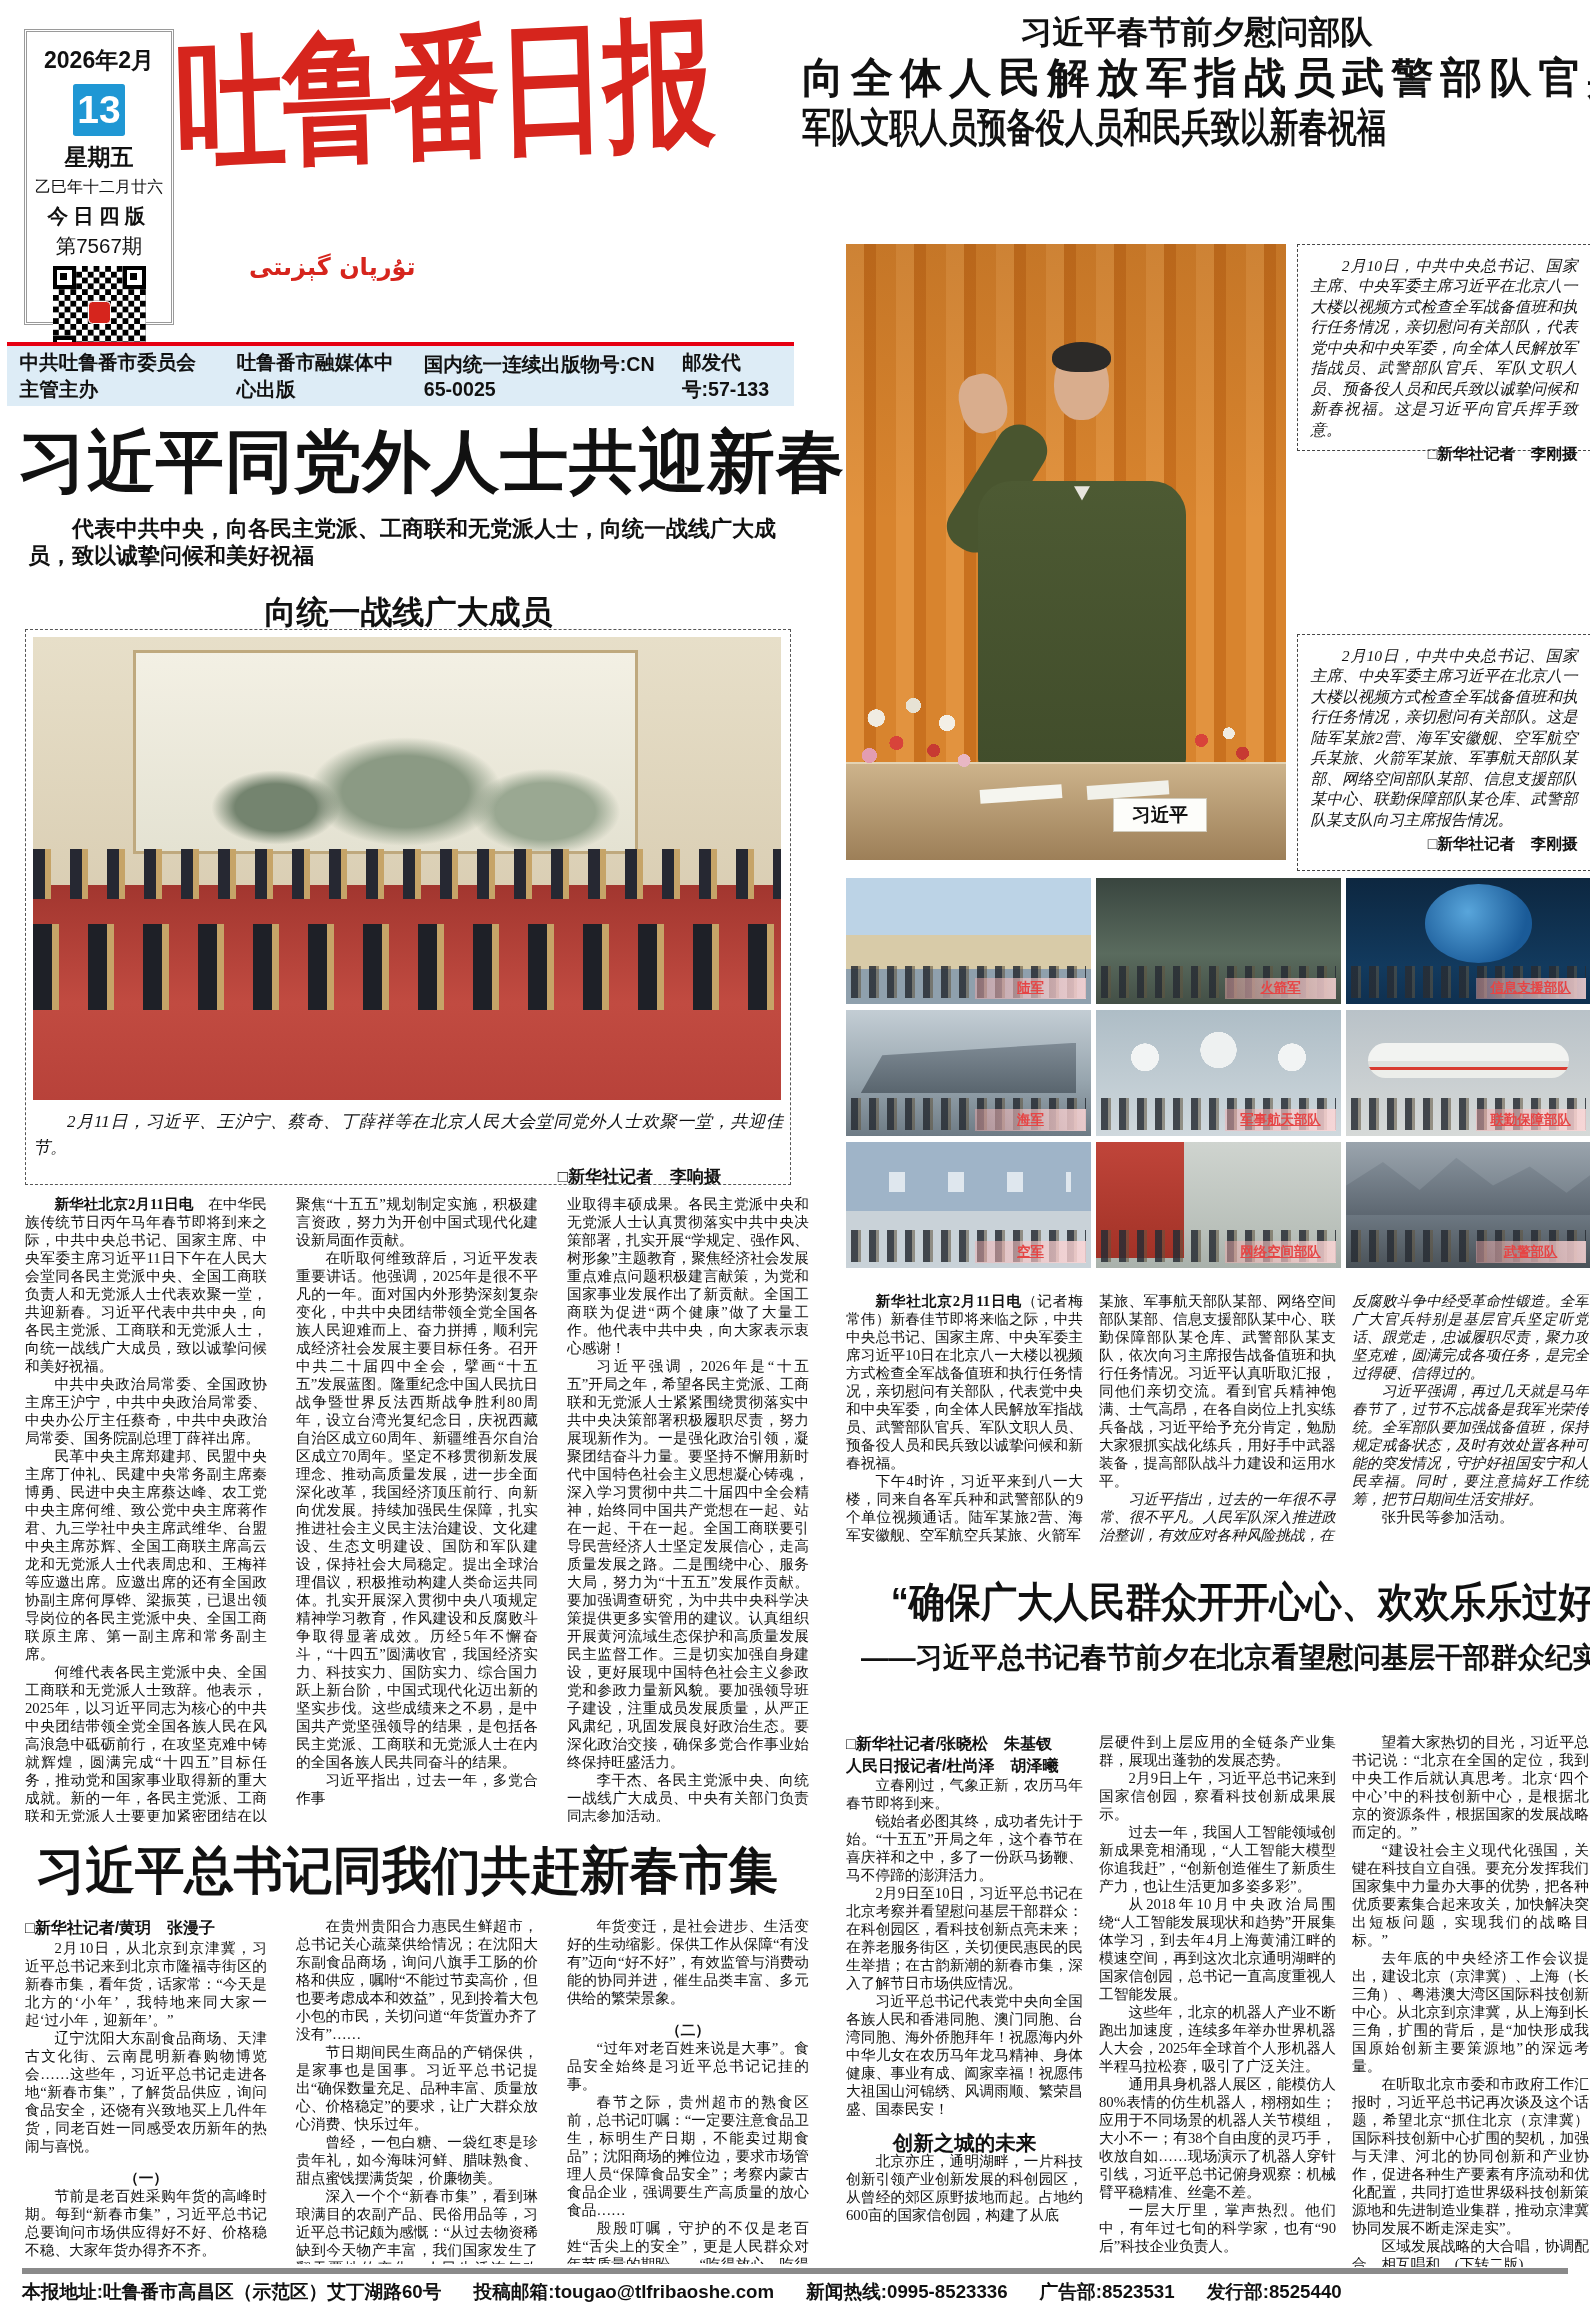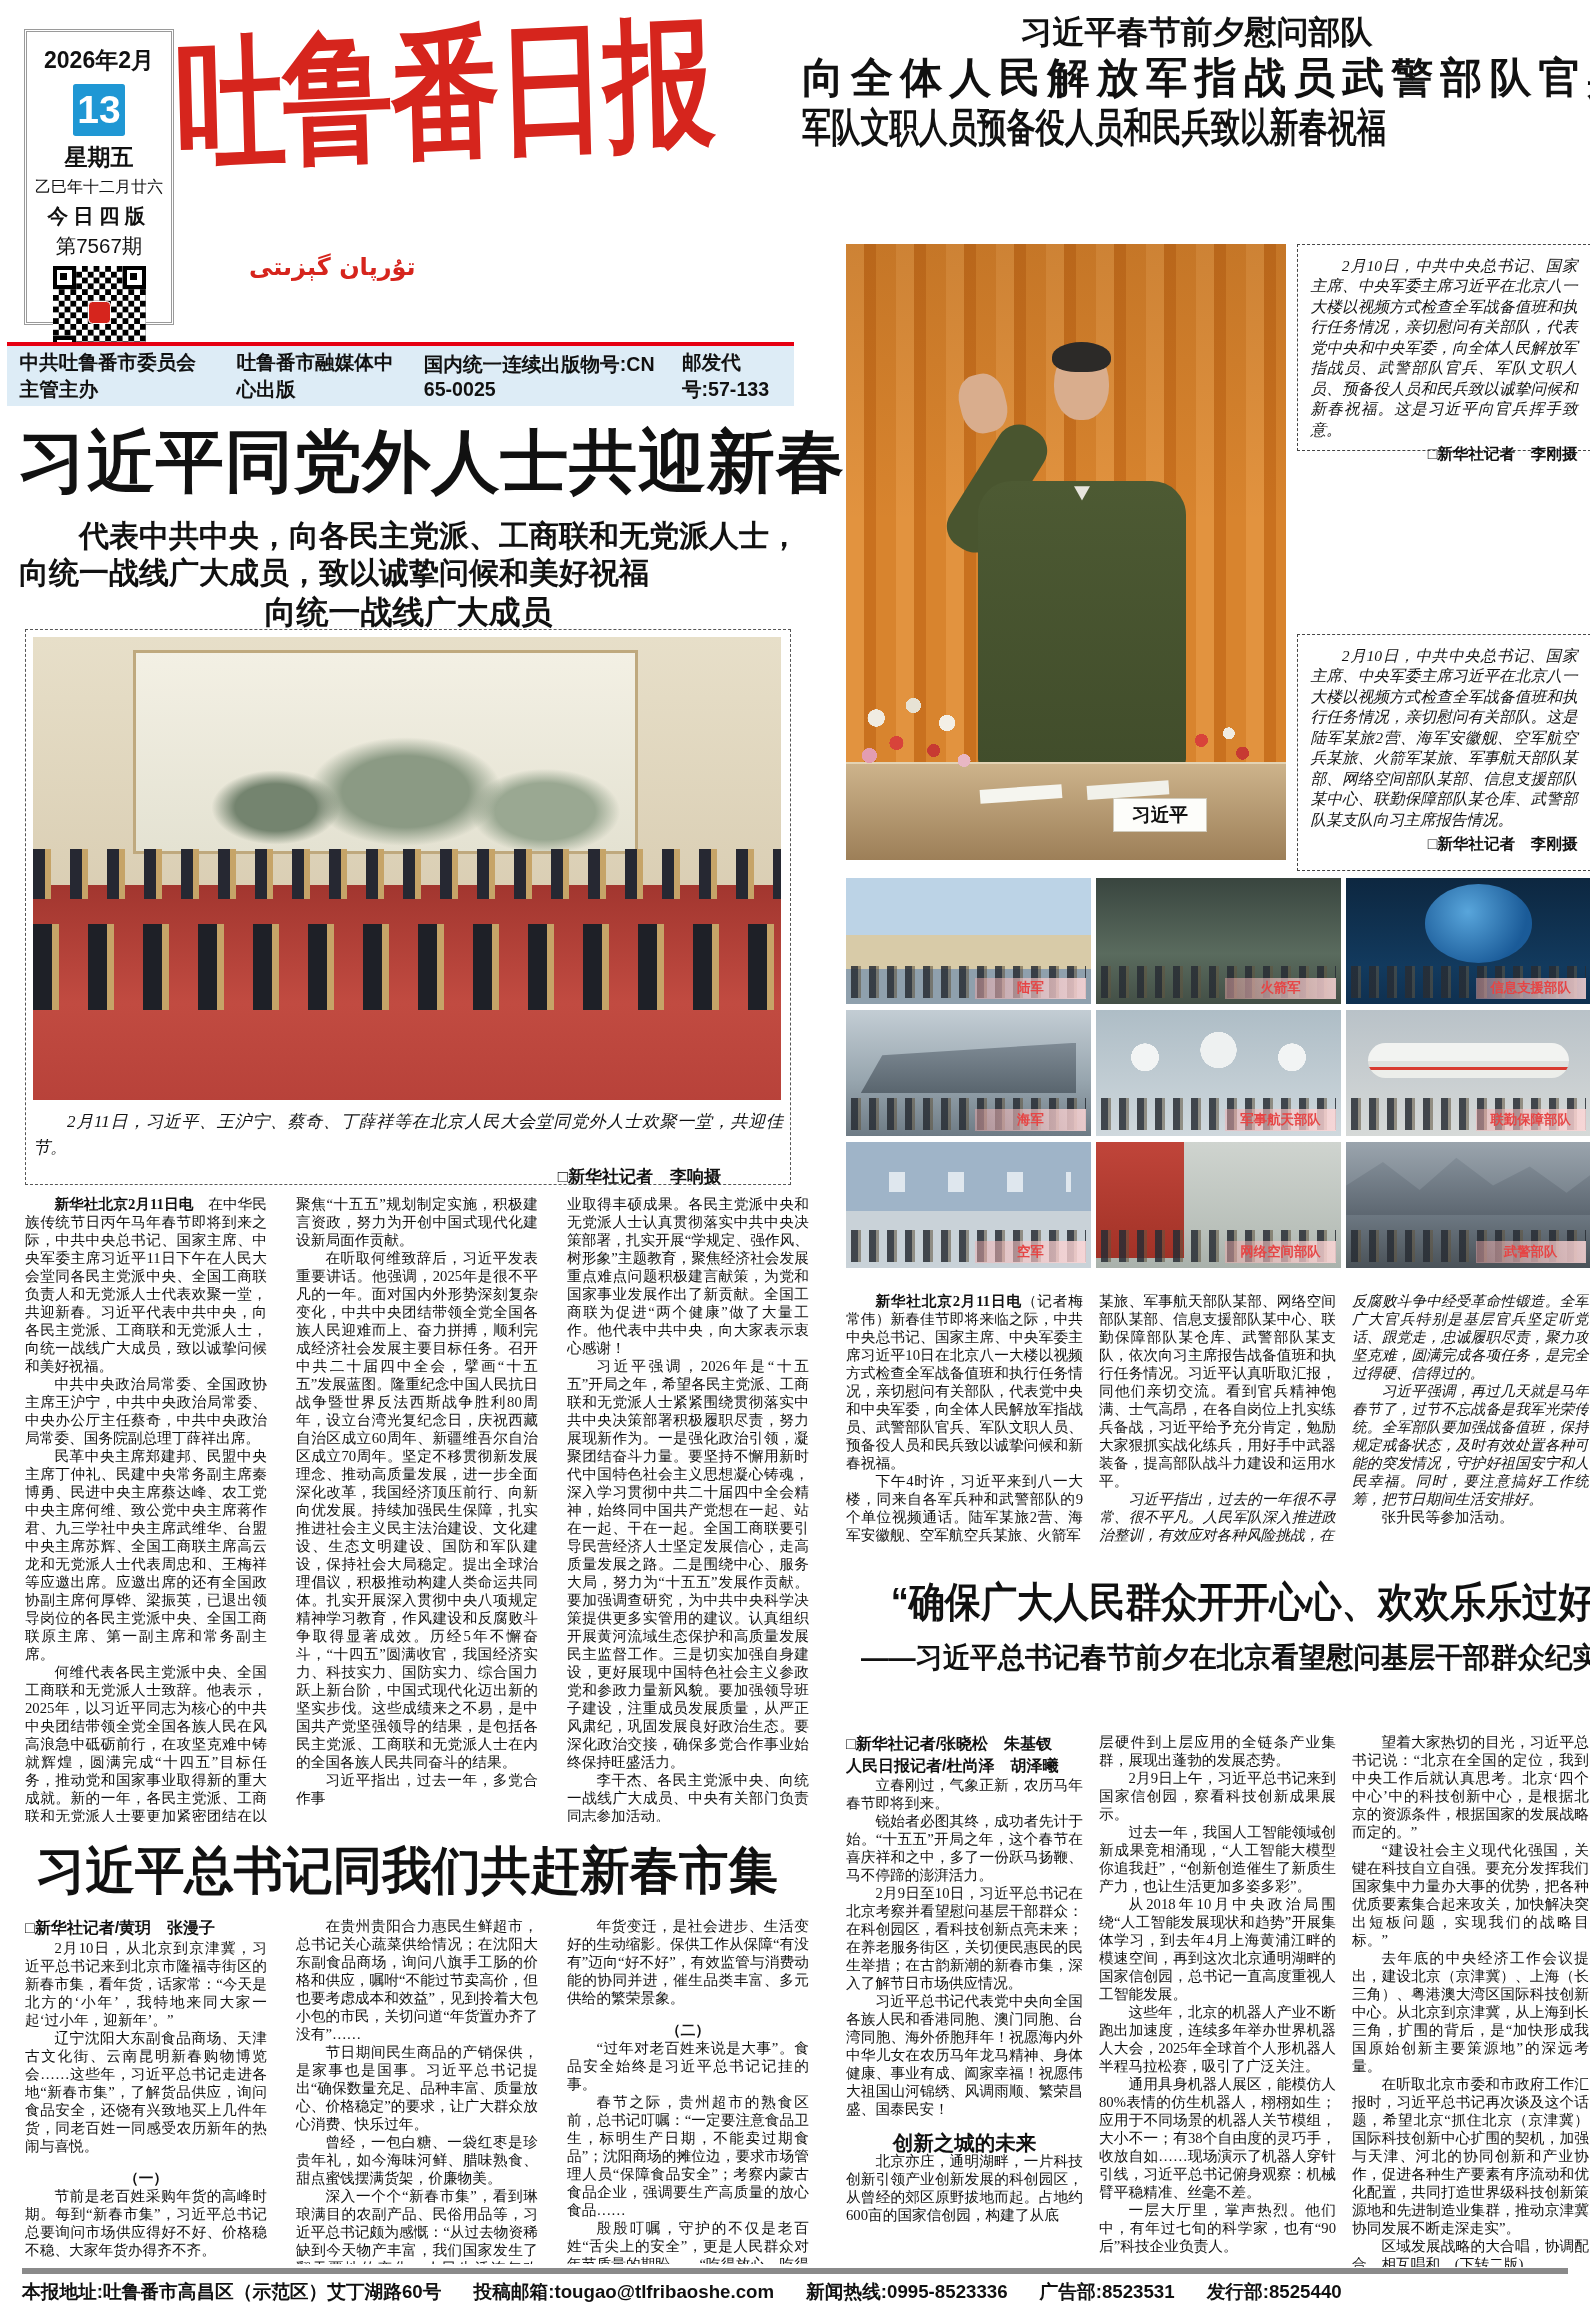--- a/index.html
+++ b/index.html
@@ -39,22 +39,22 @@
     color:var(--brandRed);font-size:24px;font-weight:700;font-family:"DejaVu Sans",sans-serif;}
 
   
   .pub-bar{position:absolute;left:7.1px;top:342px;width:787px;height:64px;background:var(--barBg);
     border-top:4.5px solid var(--ruleRed);display:flex;align-items:center;gap:21.4px;padding-left:12.5px;
     font-family:"Liberation Sans",sans-serif;font-weight:700;font-size:19.6px;box-sizing:border-box;}
 
   
   .main-hl{position:absolute;left:18px;top:417px;width:773px;text-align:center;white-space:nowrap;
     font-family:"Liberation Sans",sans-serif;font-weight:900;font-size:68px;letter-spacing:0.9px;}
-  .main-sub{position:absolute;left:19px;top:518px;width:784px;text-indent:2em;
-    font-family:Liberation Serif, serif;font-weight:700;font-size:30px;line-height:1.22;}
+  .main-sub{position:absolute;left:28px;top:518px;width:784px;text-indent:2em;
+    font-family:Liberation Mono, monospace;font-weight:700;font-size:22px;line-height:1.22;}
   .main-attend{position:absolute;left:22px;top:591px;width:773px;text-align:center;
     font-family:"Liberation Sans",sans-serif;font-weight:600;font-size:32px;}
 
   
   .photo-frame{position:absolute;left:25px;top:629px;width:766px;height:556px;
     border:1.8px dashed #555;padding:7.1px;box-sizing:border-box;background:#fff;}
   .meeting{position:relative;width:748px;height:463px;overflow:hidden;
     background:linear-gradient(180deg,#e7dfc9,#d9cdb2 60%);}
   .painting{position:absolute;left:100px;top:12.5px;width:499px;height:198px;border:3.6px solid #bfa97e;
     background:
@@ -146,21 +146,21 @@
 
   
   .grid{position:absolute;left:846px;top:878px;width:745px;height:390px;display:grid;
     grid-template-columns:repeat(3,1fr);grid-template-rows:repeat(3,1fr);gap:5.3px;}
   .cell{position:relative;overflow:hidden;}
   .cell::after{content:'';position:absolute;left:5.3px;right:5.3px;bottom:6.2px;height:32px;
     background:repeating-linear-gradient(90deg,rgba(40,45,52,.85) 0 7.1px,rgba(96,84,62,.55) 7.1px 9.8px,rgba(0,0,0,0) 9.8px 18px);}
   .cell .lbl{position:absolute;right:5.3px;bottom:5.3px;z-index:3;min-width:45%;text-align:center;
     background:linear-gradient(90deg,rgba(244,170,170,.45),rgba(252,214,214,.85));
     color:var(--labelRed);font-family:"Liberation Sans",sans-serif;font-weight:700;font-size:13.4px;
-    padding:1.8px 9px;box-sizing:border-box;}
+    padding:1.8px 9px;box-sizing:border-box;text-decoration:underline;}
   .ph1{background:linear-gradient(180deg,#bcd3e6 0 45%,#d8cba8 45% 72%,#8fa0ad 72%);}
   .ph2{background:linear-gradient(180deg,#39453f,#5a6b5e 60%,#434f46);}
   .ph3{background:linear-gradient(180deg,#0d2740,#123a5e 70%,#0f3050);}
   .ph3::before{content:'';position:absolute;left:32%;top:5%;width:44%;height:62%;border-radius:50%;
     background:radial-gradient(circle at 40% 35%, #5fb0e8, #1b5e9e 72%);opacity:.92;}
   .ph4{background:linear-gradient(180deg,#c3cdd4,#98a6af 55%,#6e7b85);}
   .ph4::before{content:'';position:absolute;left:6%;top:26%;width:88%;height:40%;
     background:linear-gradient(180deg,#7e8a94,#59656e);clip-path:polygon(0 100%,10% 25%,100% 0,100% 100%);}
   .ph5{background:linear-gradient(180deg,#aebdc6,#cfd8dd);}
   .ph5::before{content:'';position:absolute;left:0;top:0;width:100%;height:72%;

